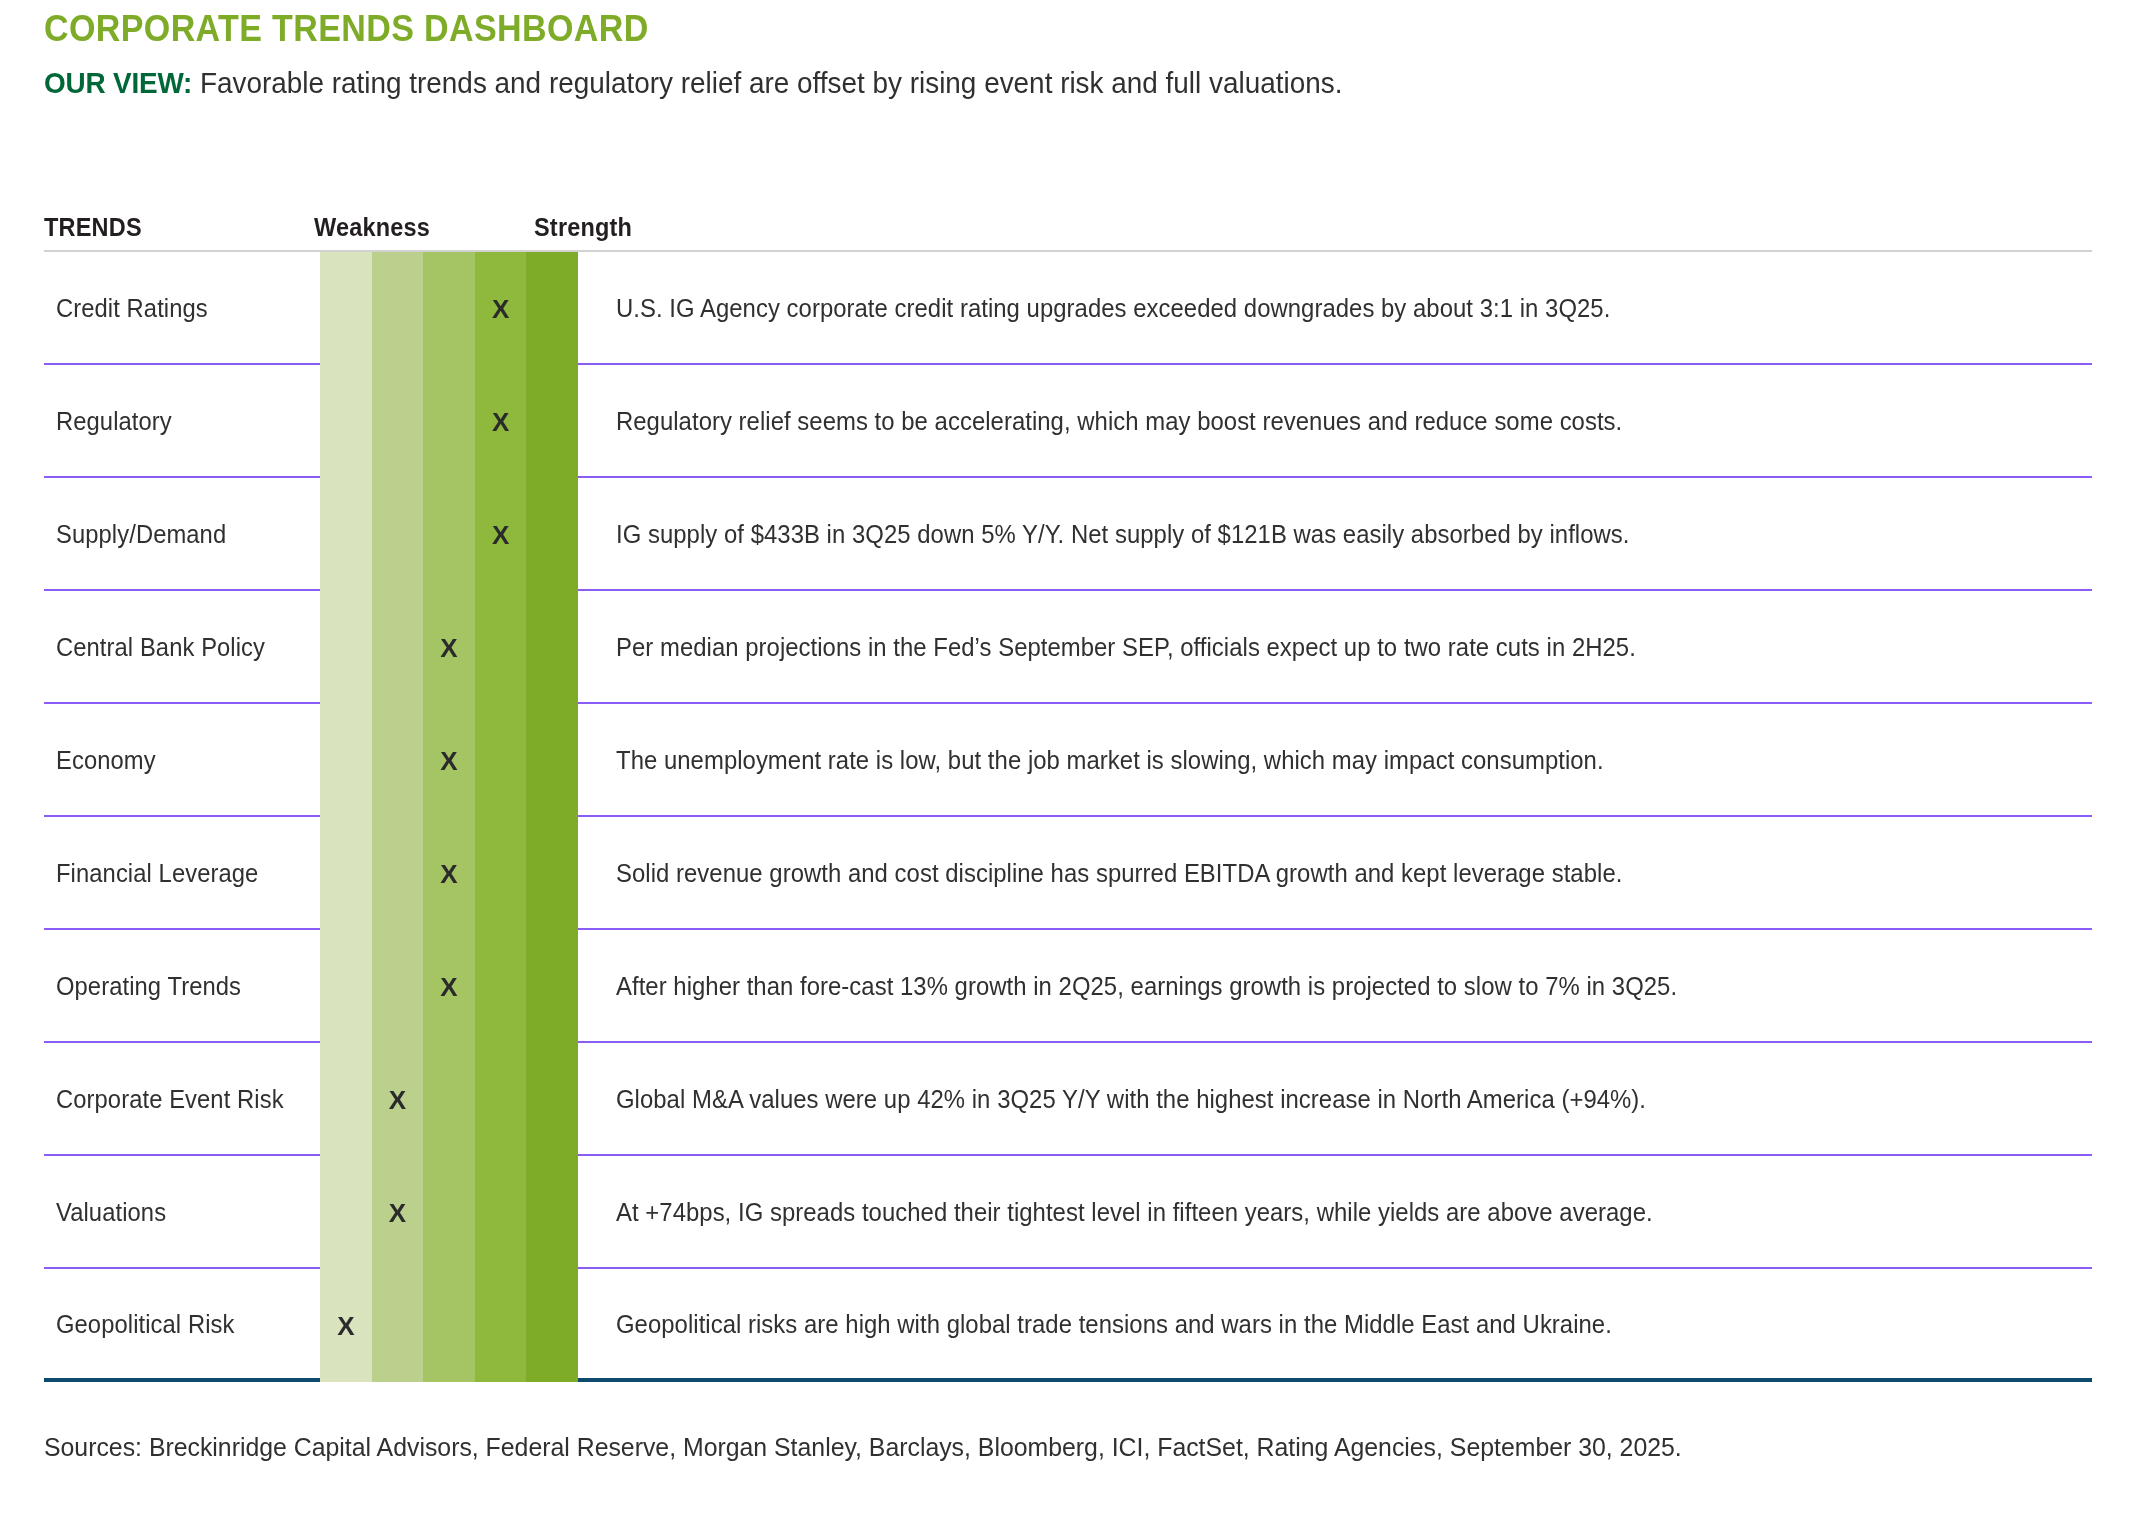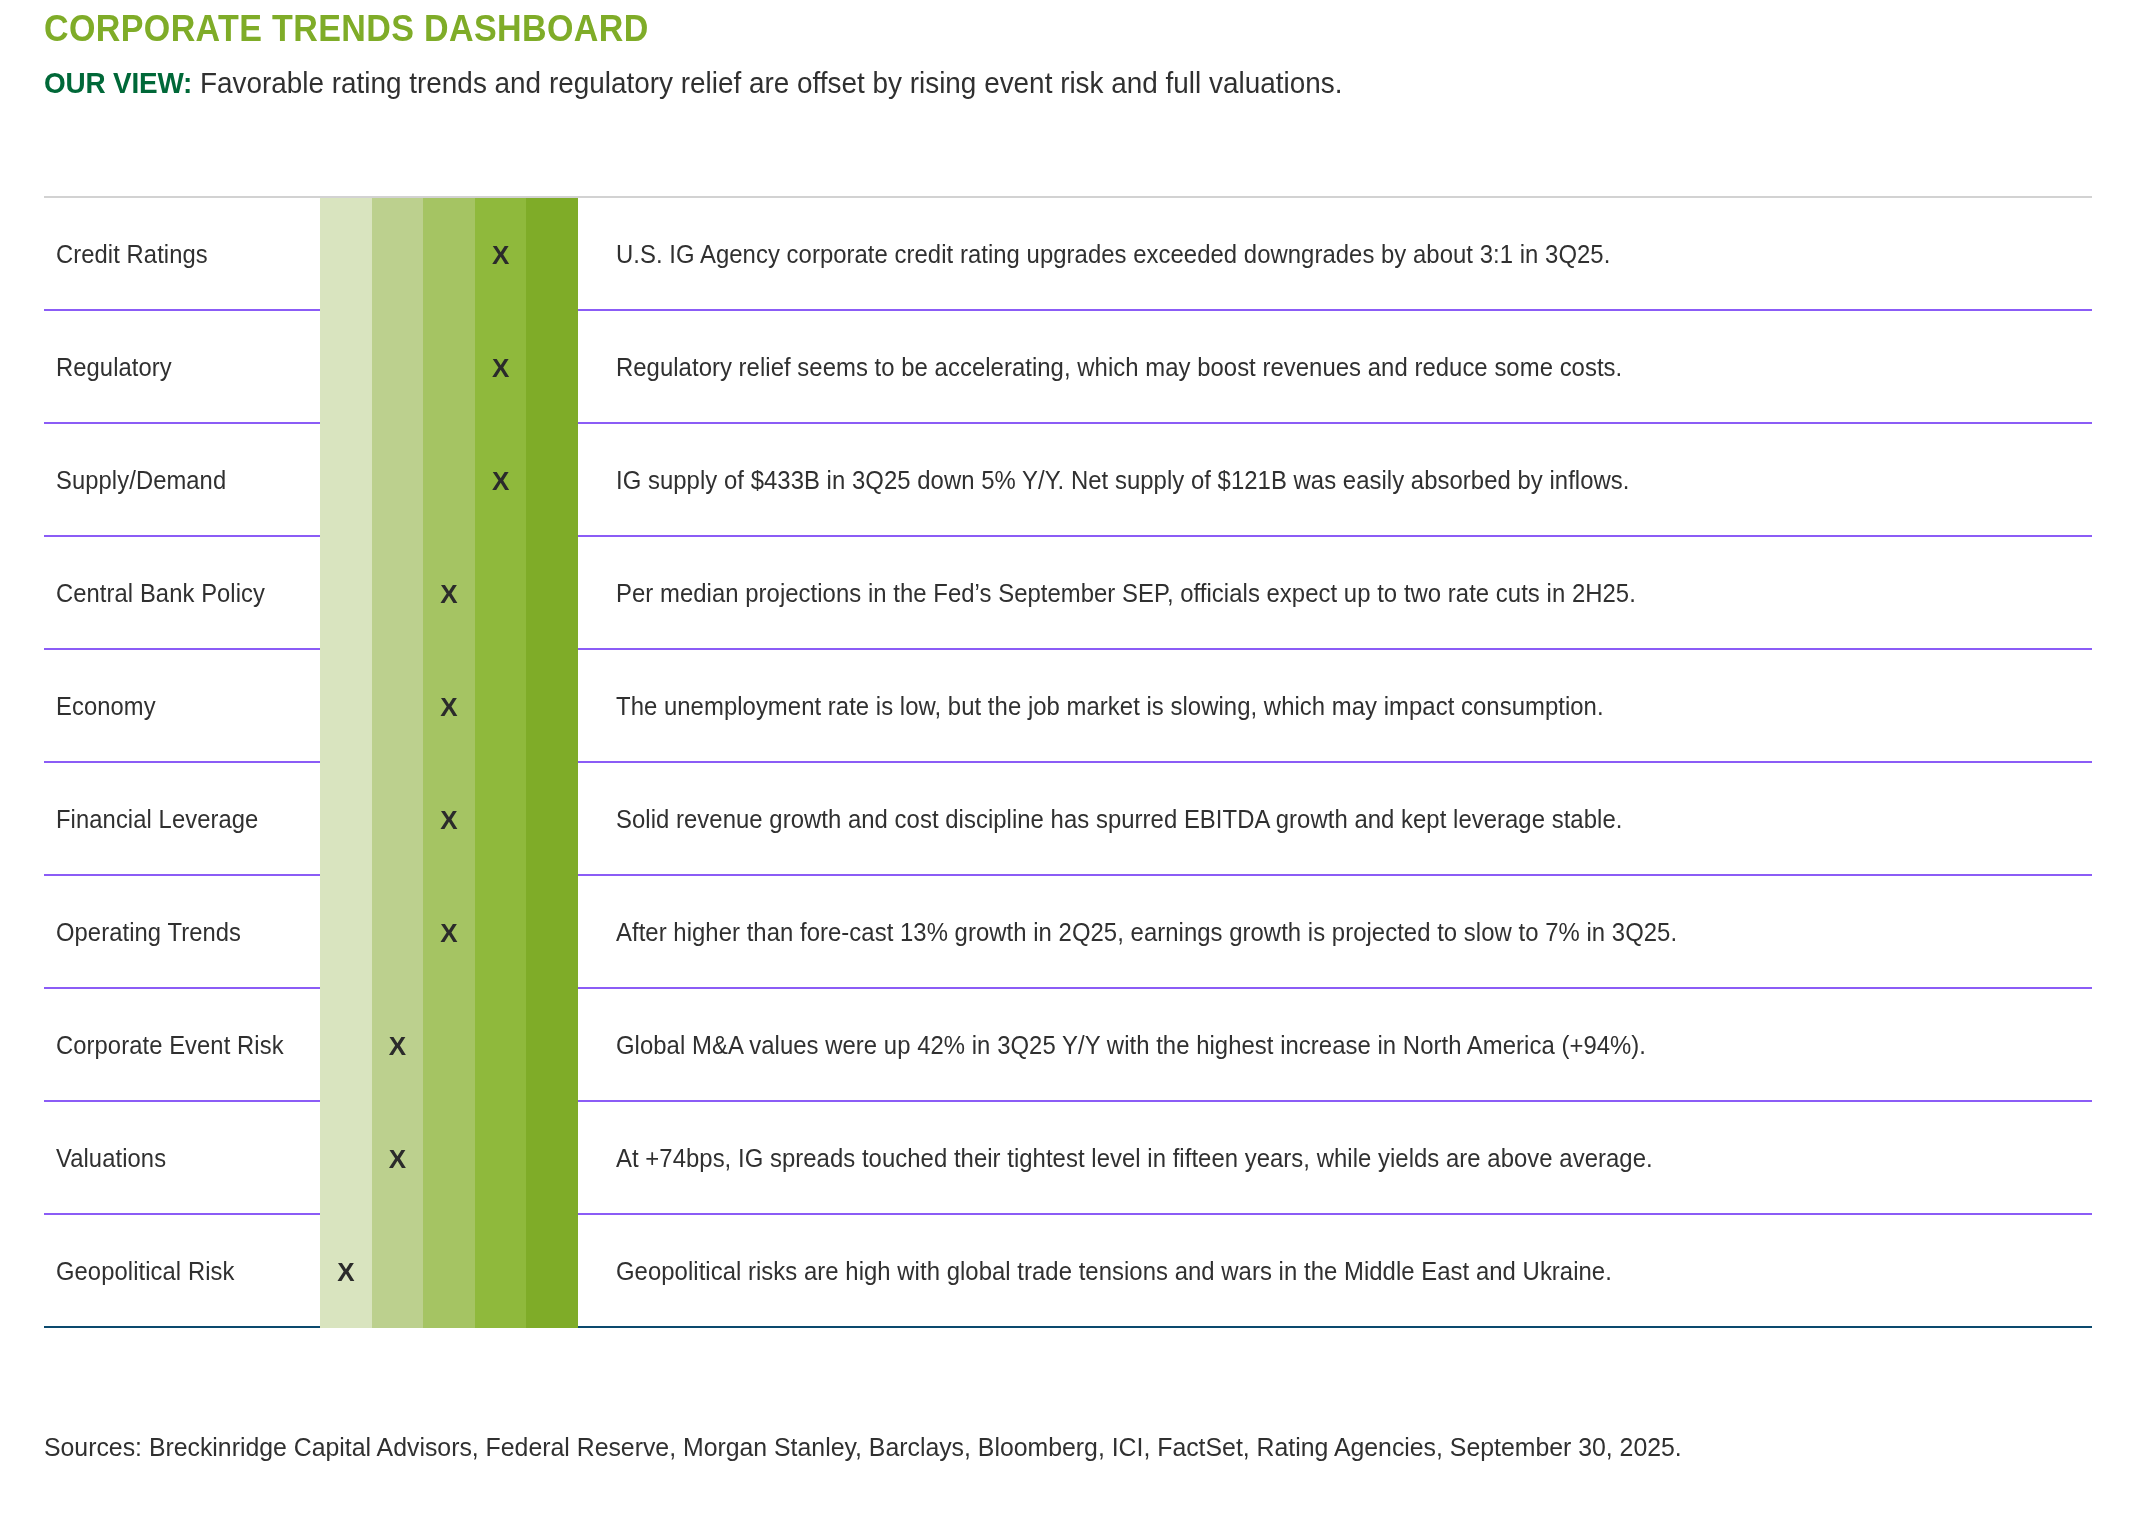--- a/index.html
+++ b/index.html
@@ -77,21 +77,21 @@
   .grid {
     position: relative;
     border-top: 2px solid #d2d2d2;
   }
 
   .row {
     position: relative;
     height: 113px;
     border-bottom: 2px solid #8b5cf6;
   }
-  .row:last-child { border-bottom: 2px solid #0c4a6e; }
+  .row:last-child { border-bottom: 4px solid #0c4a6e; }
 
   .row-label {
     position: absolute;
     left: 12px;
     top: 50%;
     transform: translateY(-50%) scaleX(0.95);
     transform-origin: left center;
     font-size: 25px;
     color: #303030;
     white-space: nowrap;
@@ -153,20 +153,25 @@
   <div class="hdr">
     <div class="dash-title">CORPORATE TRENDS DASHBOARD</div>
     <div class="ourview-line">
       <span class="ourview-label">OUR VIEW:</span>
       <span class="ourview-text">Favorable rating trends and regulatory relief are offset by rising event risk and full valuations.</span>
     </div>
   </div>
 
   <div class="table-wrap">
 
+    <div class="col-head-row">
+      <div class="col-head ch-trends">TRENDS</div>
+      <div class="col-head ch-weakness">Weakness</div>
+      <div class="col-head ch-strength">Strength</div>
+    </div>
 
     <div class="grid" id="grid-body">
         <div class="row">
           <div class="row-label">Credit Ratings</div>
           <div class="bands">
             <div class="band" style="background: rgb(217, 228, 191);"></div>
             <div class="band" style="background: rgb(188, 208, 142);"></div>
             <div class="band" style="background: rgb(165, 196, 99);"></div>
             <div class="band" style="background: rgb(143, 185, 60);">
               <span class="band-x">X</span>

